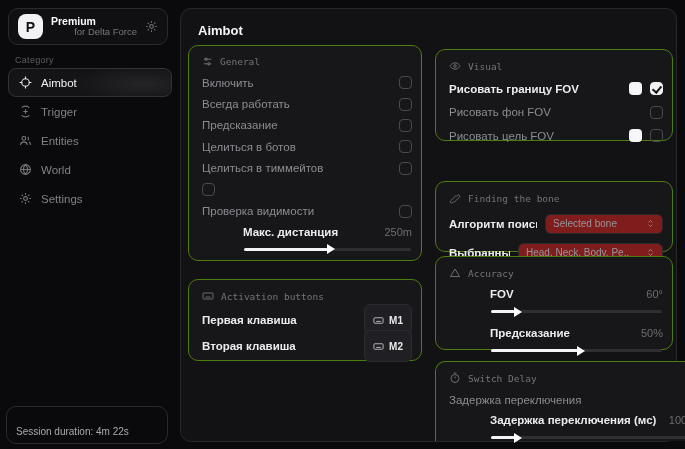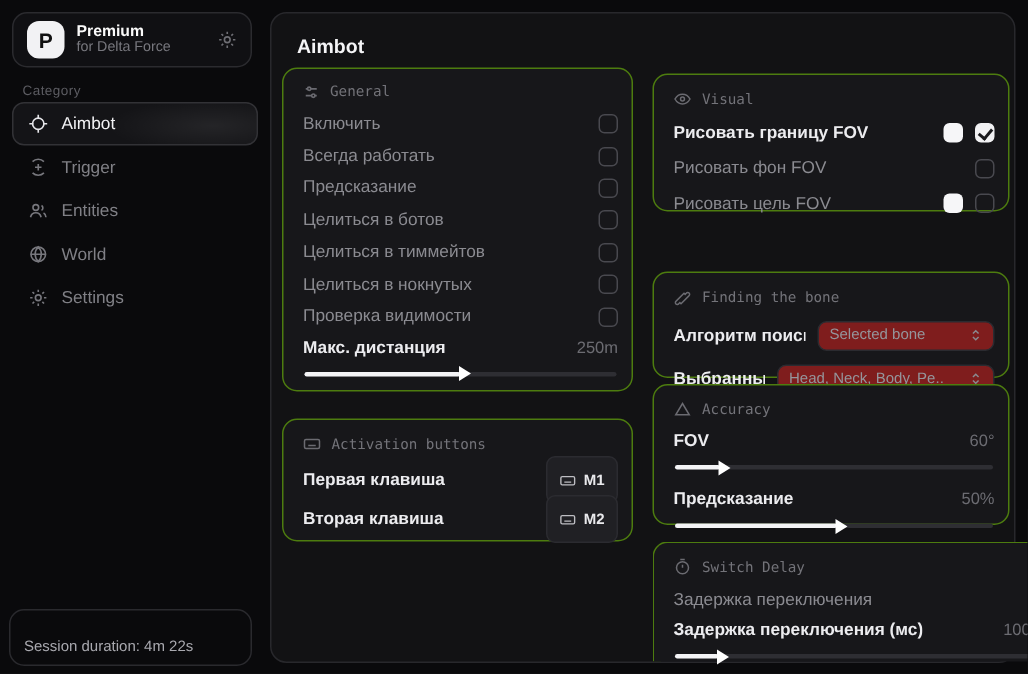--- a/index.html
+++ b/index.html
@@ -21,21 +21,21 @@
     display:flex; align-items:center; padding:0 9px; gap:8px;
     background:#101013;
   }
   .logo {
     width:25px; height:25px; border-radius:8px; background:#f2f2f4;
     color:#111; font-weight:bold; font-size:14px;
     display:flex; align-items:center; justify-content:center; flex:none;
   }
   .brandtext { flex:1; line-height:1.15; }
   .brandtitle { font-size:10.5px; font-weight:bold; color:#fafafa; }
-  .brandsub { font-size:9.5px; color:#77777d; }
+  .brandsub { font-size:9.5px; color:#77777d;text-align:right; }
   .brandgear { color:#6e6e74; flex:none; cursor:pointer; }
 
   .categorylabel {
     position:absolute; left:15px; top:55px;
     font-size:9px; color:#5c5c62; letter-spacing:.3px;
   }
   .navlist { position:absolute; left:8px; top:68px; width:164px; }
   .navitem {
     height:29px; display:flex; align-items:center; gap:9px;
     padding:0 10px; border-radius:8px; color:#808086;
@@ -131,21 +131,21 @@
   #card-general   { left:7px;  top:36px;  width:234px; height:216px; }
   #card-activation{ left:7px;  top:270px; width:234px; height:82px;  }
   #card-visual    { left:254px; top:40px;  width:238px; height:92px; }
   #card-bone      { left:254px; top:148px; width:238px; height:71px;margin-top:24px; }
   #card-accuracy  { left:254px; top:247px; width:238px; height:94px; }
   #card-switch    { left:254px; top:352px; width:286px; height:80px; border-bottom:none; border-radius:10px 10px 0 0;text-align:center; }
 
   .vrow { height:23.5px;align-items:center; }
   .brow { height:29px; }
   .keyrow { height:26px; }
-  .sliderblock { margin-bottom:8px; }
+  .sliderblock { margin-bottom:8px;margin-left:41px; }
 </style>
 </head>
 <body>
 
 <div class="sidebar">
   <div class="brandbox">
     <div class="logo">P</div>
     <div class="brandtext">
       <div class="brandtitle">Premium</div>
       <div class="brandsub">for Delta Force</div>
@@ -242,21 +242,20 @@
     </div>
     <div class="crow">
       <span class="rlabel">Целиться в ботов</span>
       <span class="checkbox"></span>
     </div>
     <div class="crow">
       <span class="rlabel">Целиться в тиммейтов</span>
       <span class="checkbox"></span>
     </div>
     <div class="crow">
-      <span class="rlabel">Целиться в нокнутых</span>
       <span class="checkbox"></span>
     </div>
     <div class="crow">
       <span class="rlabel">Проверка видимости</span>
       <span class="checkbox"></span>
     </div>
     <div class="sliderblock">
       <div class="crow" style="height:20px">
         <span class="rlabel bright">Макс. дистанция</span>
         <span class="rvalue">250m</span>

